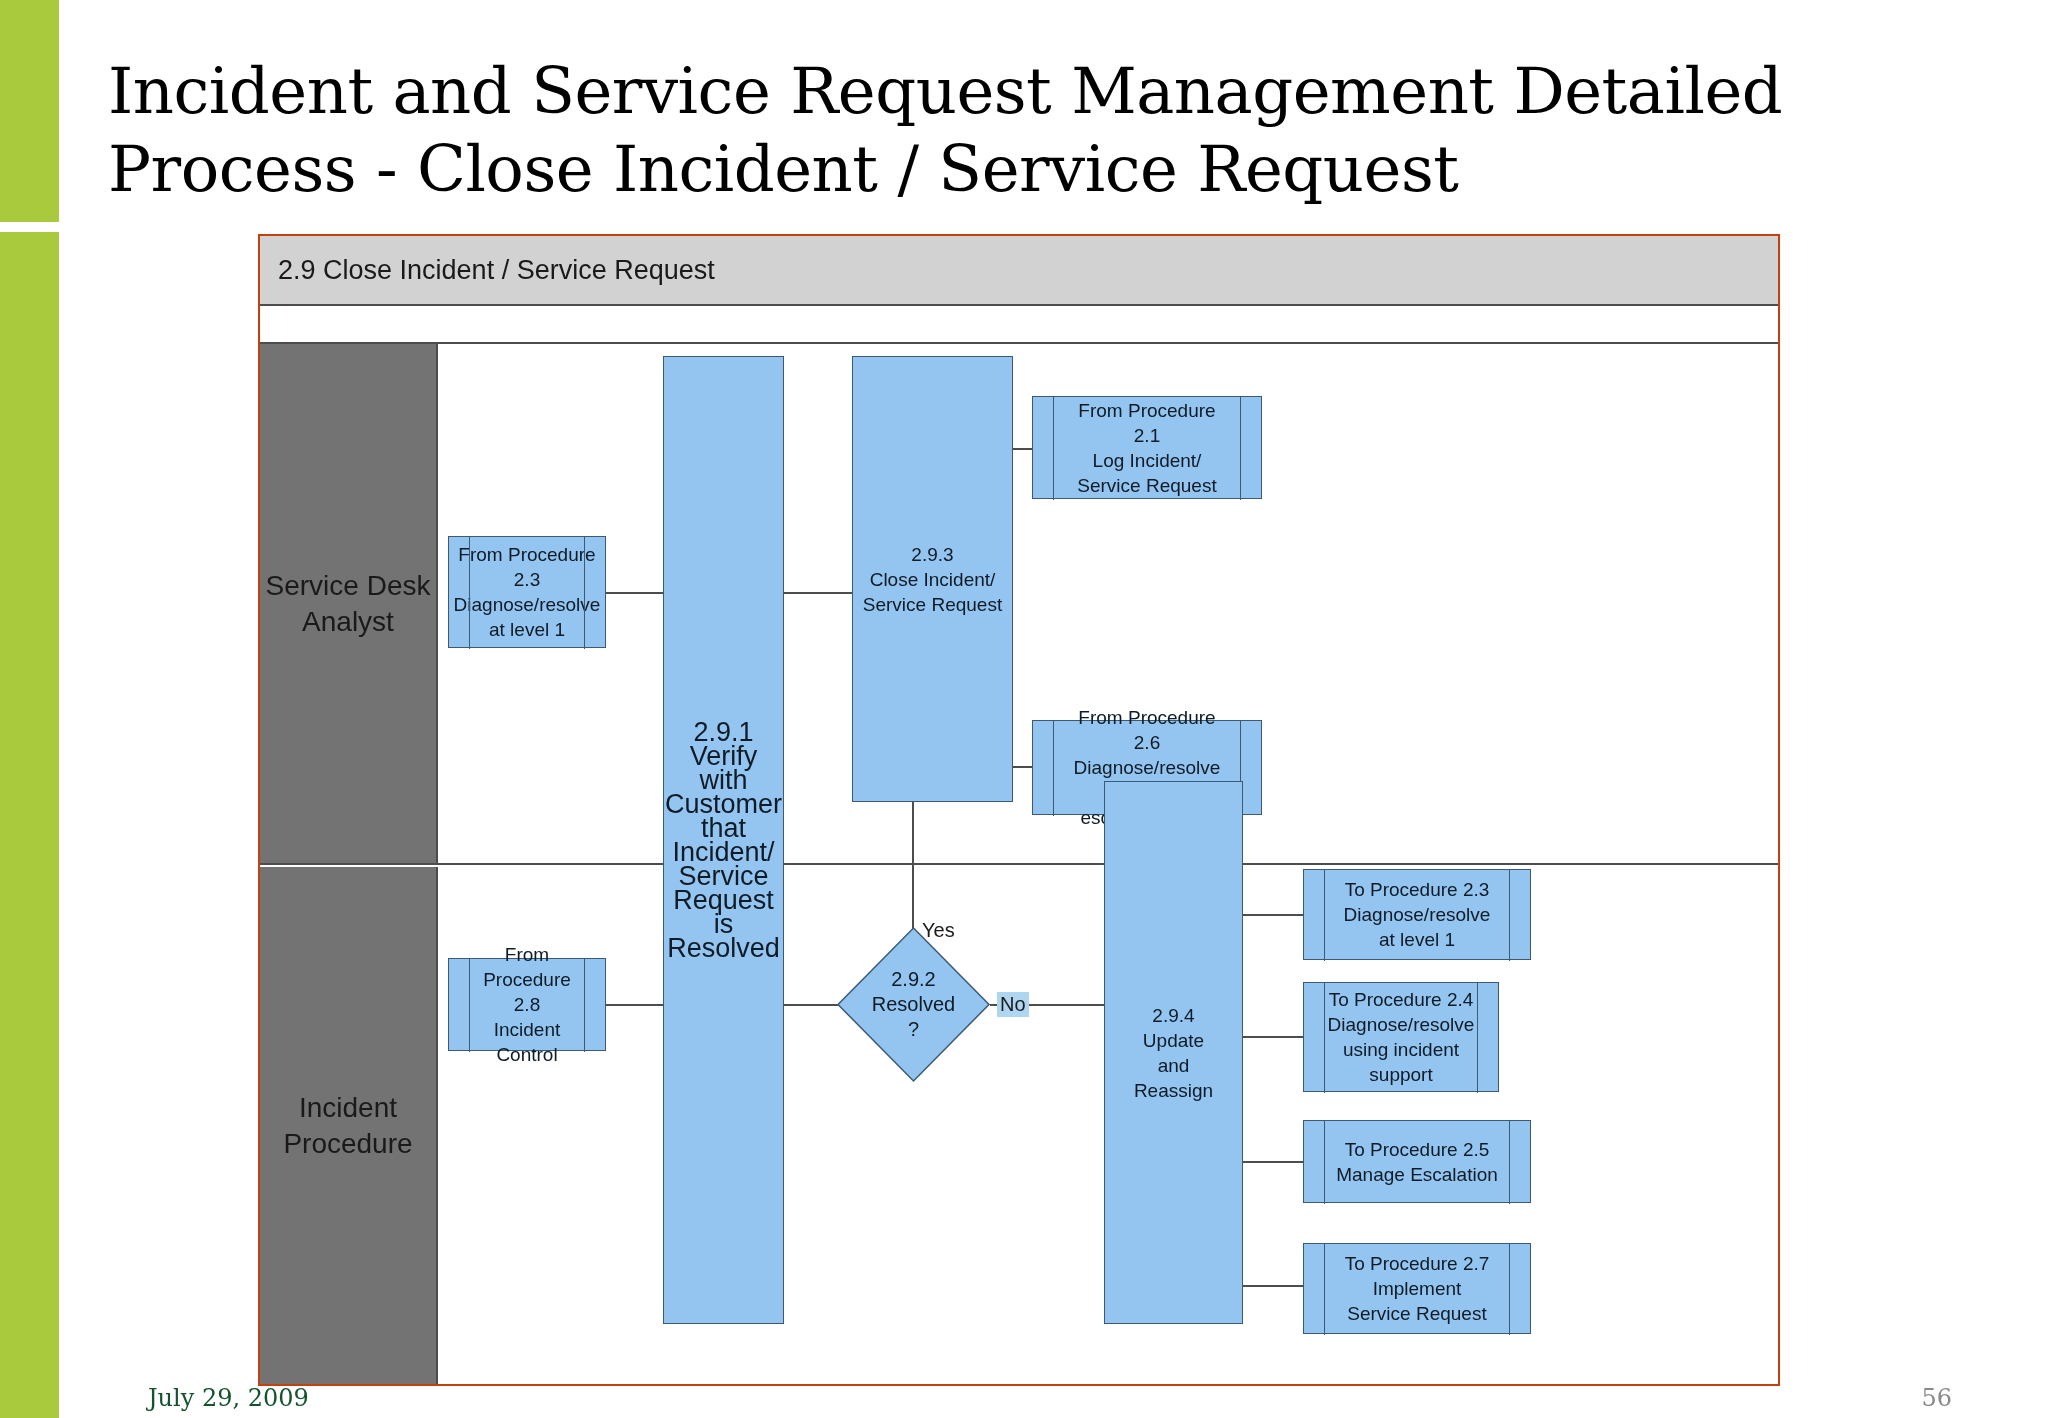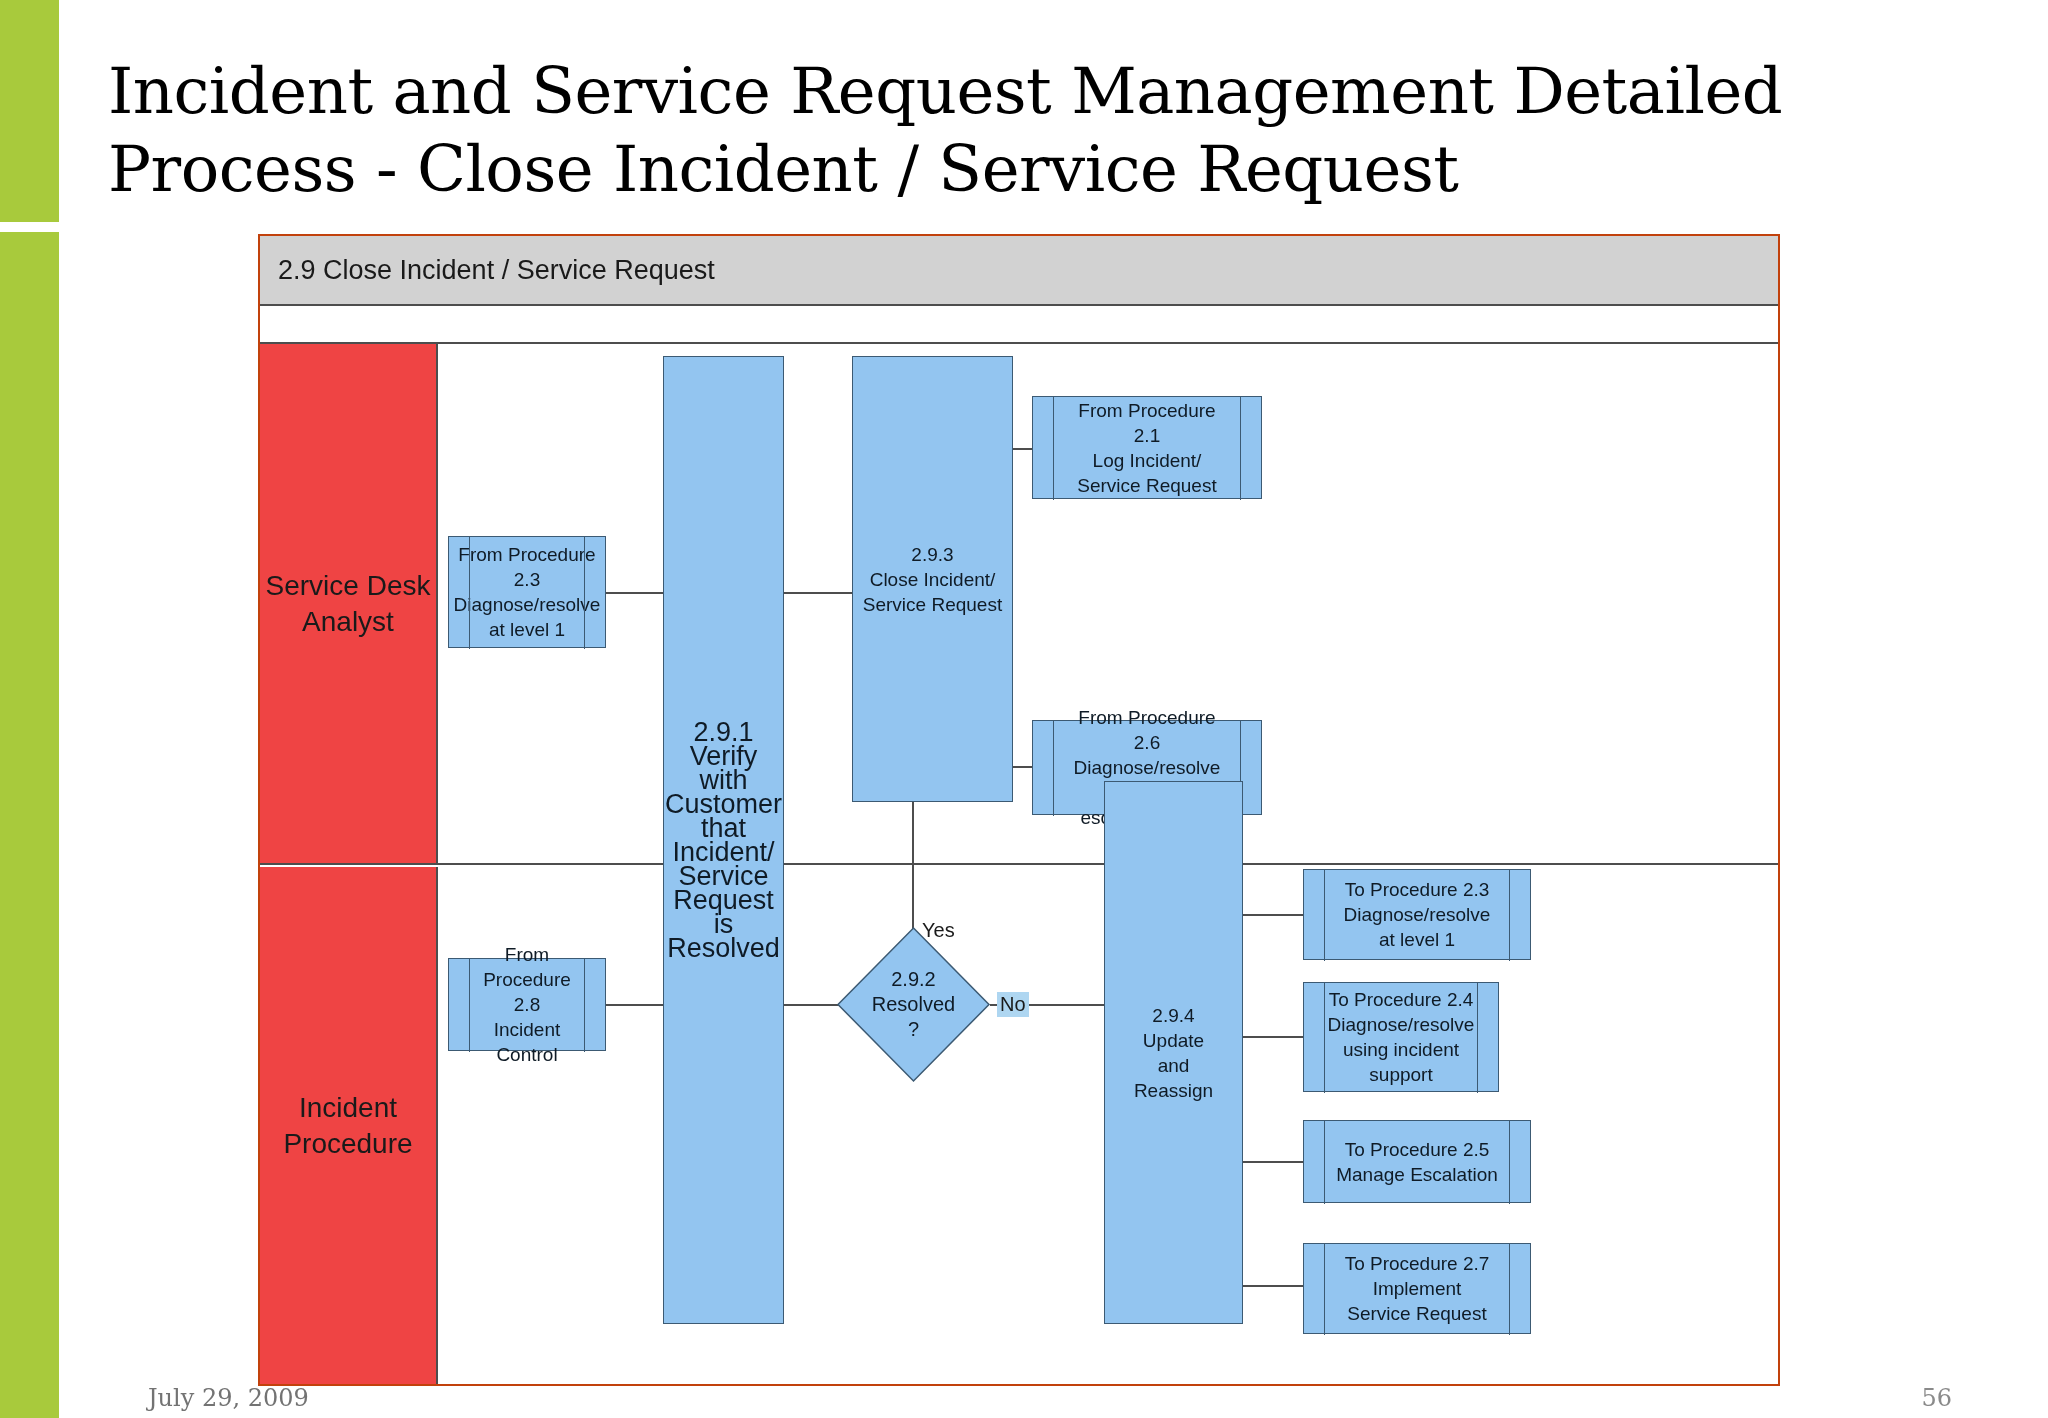--- a/index.html
+++ b/index.html
@@ -21,21 +21,21 @@
     font-weight:400;
     font-size:64px;
     line-height:78px;
     letter-spacing:-0.5px;
     color:#000000;
     white-space:pre-line;
   }
 
   
   .footer-date{position:absolute;left:148px;top:1398px;transform:translateY(-50%);
-    font-family:"DejaVu Serif", serif;font-size:24px;color:#737373;}
+    font-family:"DejaVu Serif", serif;font-size:24px;color:#14532d;}
   .footer-page{position:absolute;right:96px;top:1398px;transform:translateY(-50%);
     font-family:"DejaVu Serif", serif;font-size:24px;color:#8a8a8a;}
 
   
   .diagram{
     position:absolute;left:258px;top:234px;width:1522px;height:1152px;
     background:#ffffff;
     border:2px solid #c2410c;
     box-sizing:border-box;
   }
@@ -53,21 +53,21 @@
     position:absolute;left:0;top:70px;width:100%;height:38px;
     background:#ffffff;border-bottom:2px solid #4d4d4d;box-sizing:border-box;
   }
 
   
   .lane{position:absolute;left:0;width:100%;box-sizing:border-box;}
   .lane-top{top:108px;height:521px;border-bottom:2px solid #4d4d4d;}
   .lane-bottom{top:631px;height:517px;}
   .lane-label{
     position:absolute;left:0;top:0;width:178px;height:100%;
-    background:#ef4444;
+    background:#737373;
     border-right:2px solid #4d4d4d;
     box-sizing:border-box;
     display:flex;align-items:center;justify-content:center;
     text-align:center;
     font-size:28px;color:#1a1a1a;line-height:36px;
     white-space:pre-line;
   }
 
   
   .shape{

